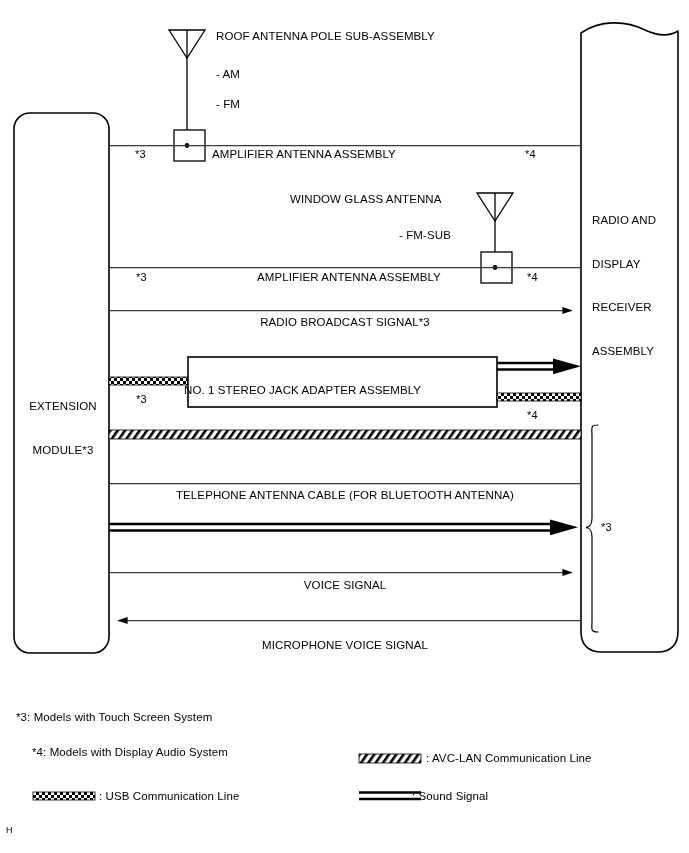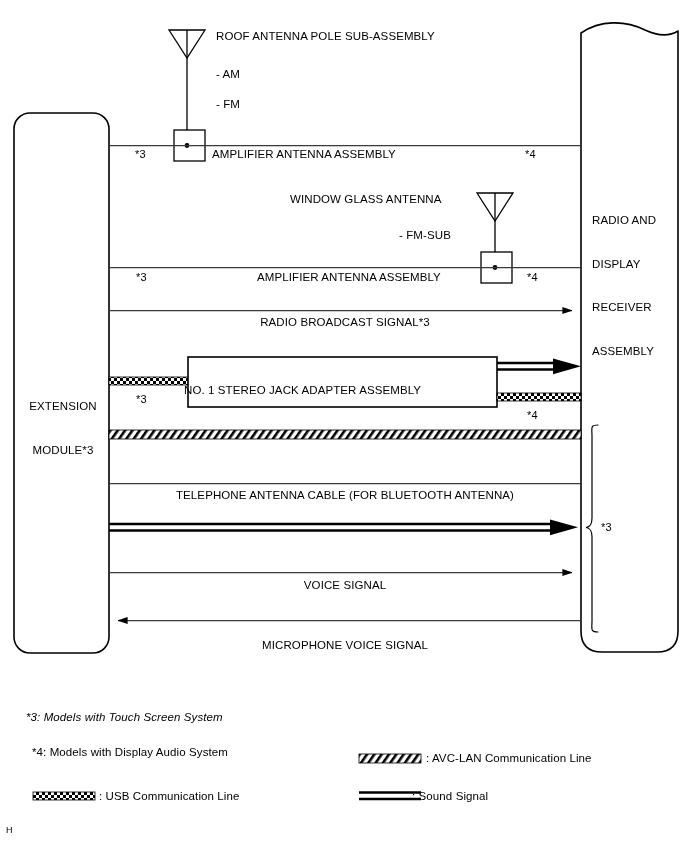--- a/index.html
+++ b/index.html
@@ -212,21 +212,21 @@
   <div class="lbl star" style="left:527px; top:409px;">*4</div>
 
   <div class="lbl c" style="left:345px; top:489px;">TELEPHONE ANTENNA CABLE (FOR BLUETOOTH ANTENNA)</div>
 
   <div class="lbl star" style="left:601px; top:521px;">*3</div>
 
   <div class="lbl c" style="left:345px; top:579px;">VOICE SIGNAL</div>
 
   <div class="lbl c" style="left:345px; top:627px;margin-top:12px;">MICROPHONE VOICE SIGNAL</div>
 
-  <div class="lbl legend-txt" style="left:26px; top:711px;font-style:italic;">*3: Models with Touch Screen System</div>
+  <div class="lbl legend-txt" style="left:16px; top:711px;">*3: Models with Touch Screen System</div>
   <div class="lbl legend-txt" style="left:32px; top:746px;">*4: Models with Display Audio System</div>
 
   <div class="lbl legend-txt" style="left:99px; top:790px;">: USB Communication Line</div>
   <div class="lbl legend-txt" style="left:426px; top:752px;">: AVC-LAN Communication Line</div>
   <div class="lbl legend-txt" style="left:412px; top:790px;">: Sound Signal</div>
 
   <div class="lbl corner" style="left:6px; top:824px;">H</div>
 
 </div>
 

